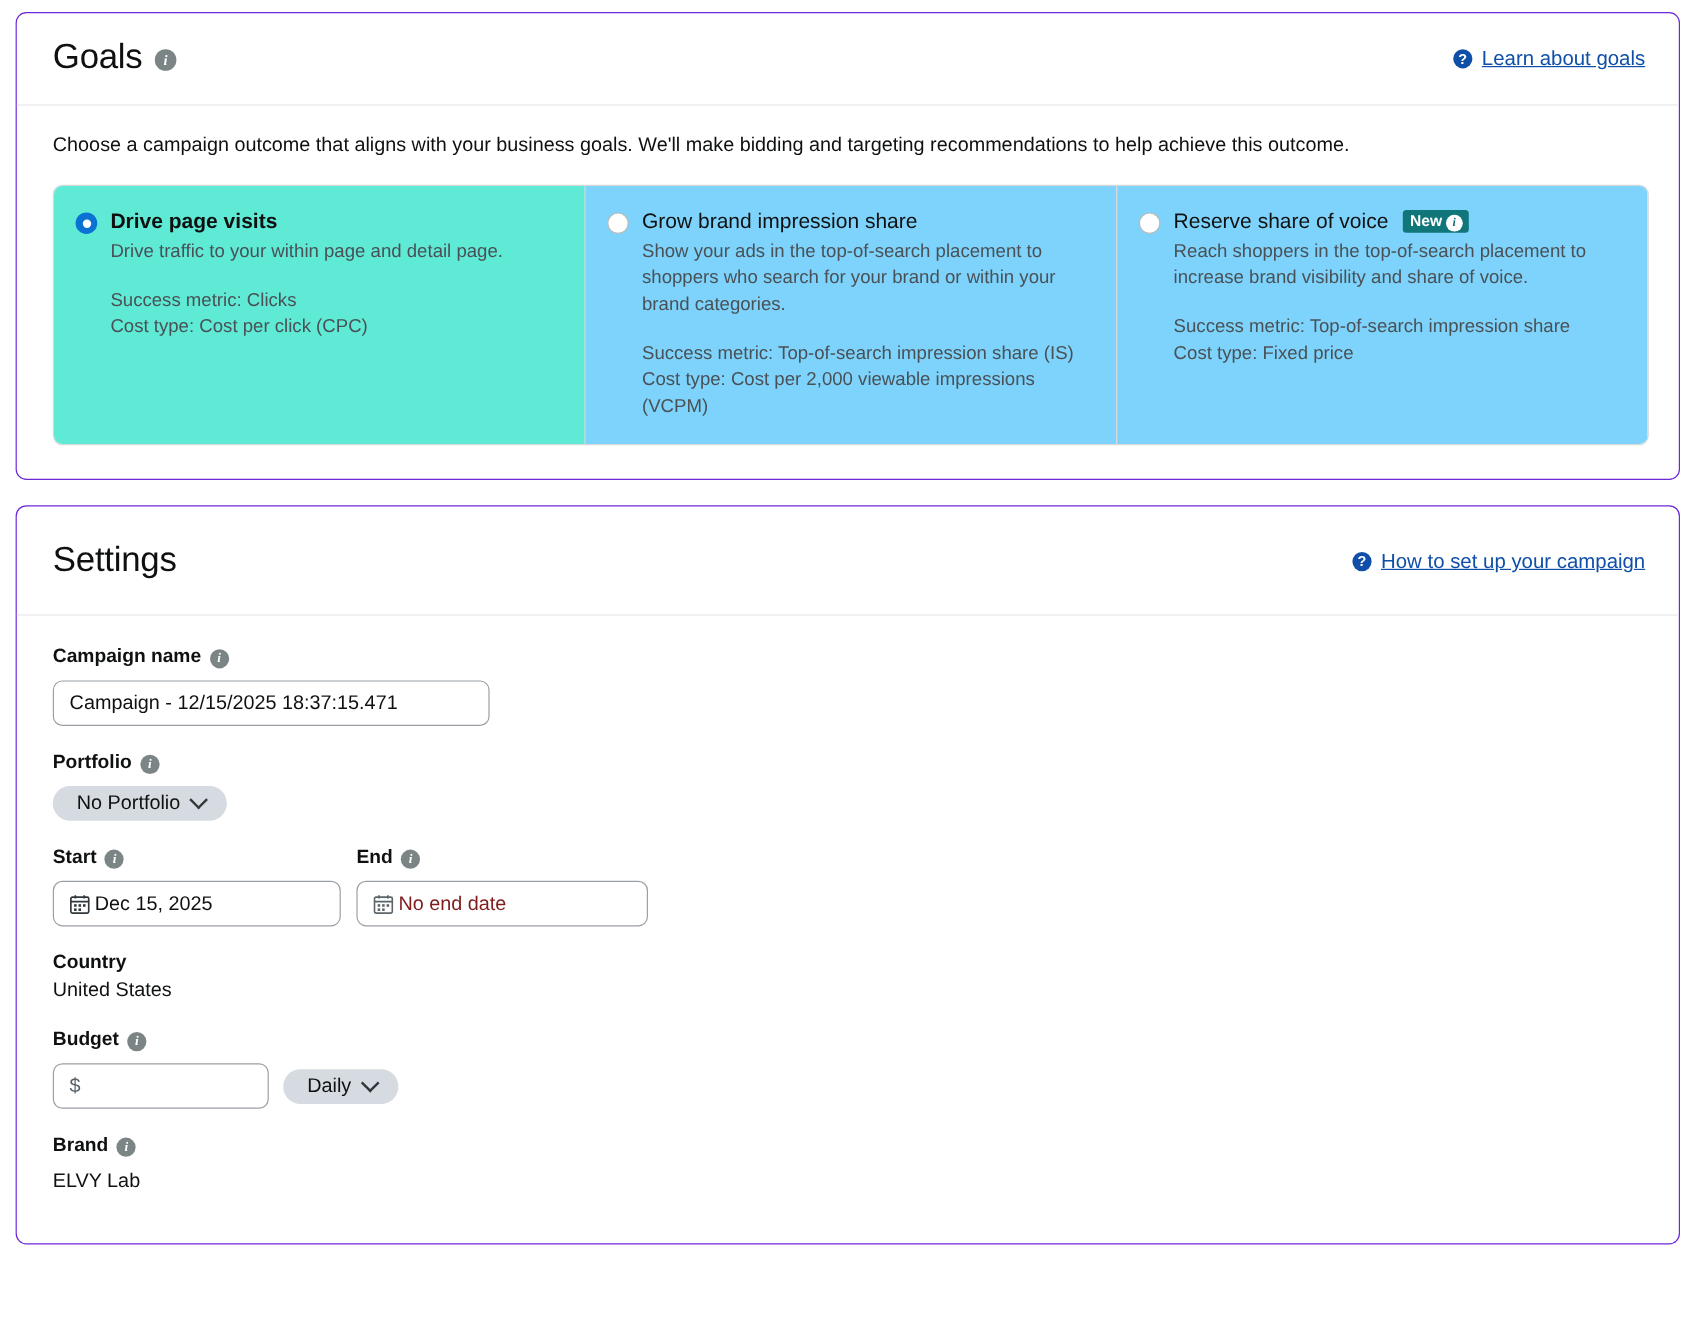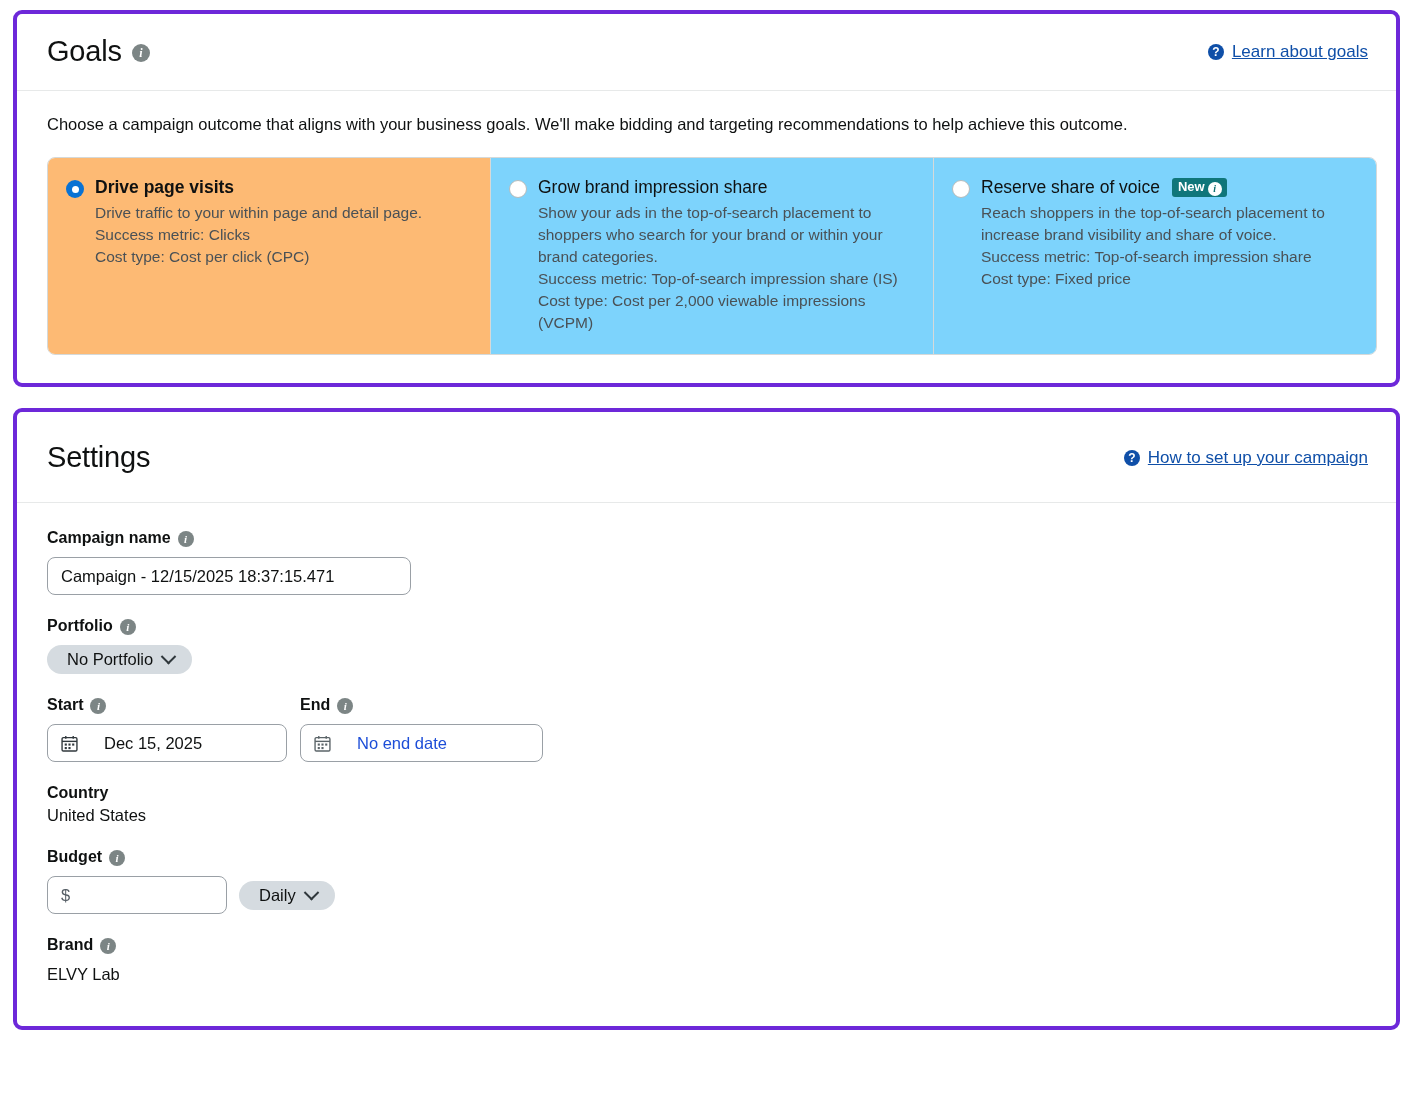--- a/index.html
+++ b/index.html
@@ -18,21 +18,21 @@
   }
 
   .page {
     width: 1413px;
     padding: 10px 13px 0 13px;
   }
 
   
   .panel {
     background: #ffffff;
-    border: 4px solid #6d28d9;
+    border: 1px solid #6d28d9;
     border-radius: 9px;
     width: 100%;
   }
   .panel + .panel { margin-top: 21px; }
 
   .panel-head {
     display: flex;
     align-items: center;
     justify-content: space-between;
     padding: 22px 28px 22px 30px;
@@ -124,21 +124,21 @@
   }
   .goal-card {
     flex: 1 1 0;
     min-height: 178px;
     padding: 19px 22px 20px 18px;
     background: #7dd3fc;
     border-right: 1px solid #d5d9d9;
     cursor: pointer;
   }
   .goal-card:last-child { border-right: none; }
-  .goal-card.selected { background: #fdba74; }
+  .goal-card.selected { background: #5eead4; }
 
   .goal-head {
     display: flex;
     align-items: flex-start;
     gap: 11px;
   }
   .radio {
     width: 18px;
     height: 18px;
     border-radius: 50%;
@@ -186,21 +186,21 @@
     line-height: 1.15;
   }
 
   .goal-text {
     margin-left: 29px;
     font-size: 15.5px;
     color: #4a5156;
     line-height: 1.42;
   }
   .goal-sub { margin-top: 4px; }
-  .goal-metrics { }
+  .goal-metrics { margin-top: 19px; }
   .goal-metrics div { }
 
   
   .settings-body { padding: 26px 30px 40px 30px; }
 
   .field-label {
     display: flex;
     align-items: center;
     gap: 7px;
     font-size: 16px;
@@ -248,29 +248,29 @@
 
   .row { display: flex; gap: 13px; }
 
   .date-input {
     height: 38px;
     border: 1px solid #9aa0a6;
     border-radius: 8px;
     background: #ffffff;
     display: flex;
     align-items: center;
-    gap: 26px;
+    gap: 4px;
     padding: 0 13px;
     font-size: 16.5px;
     color: #0f1111;
     cursor: pointer;
   }
   .date-input.start { width: 240px; }
   .date-input.end { width: 243px; }
-  .date-input .val.muted { color: #1d4ed8; }
+  .date-input .val.muted { color: #7f1d1d; }
 
   .cal-icon { flex: none; }
 
   .static-value {
     font-size: 16.5px;
     color: #0f1111;
     line-height: 1.3;
   }
   .static-label {
     font-size: 16px;

